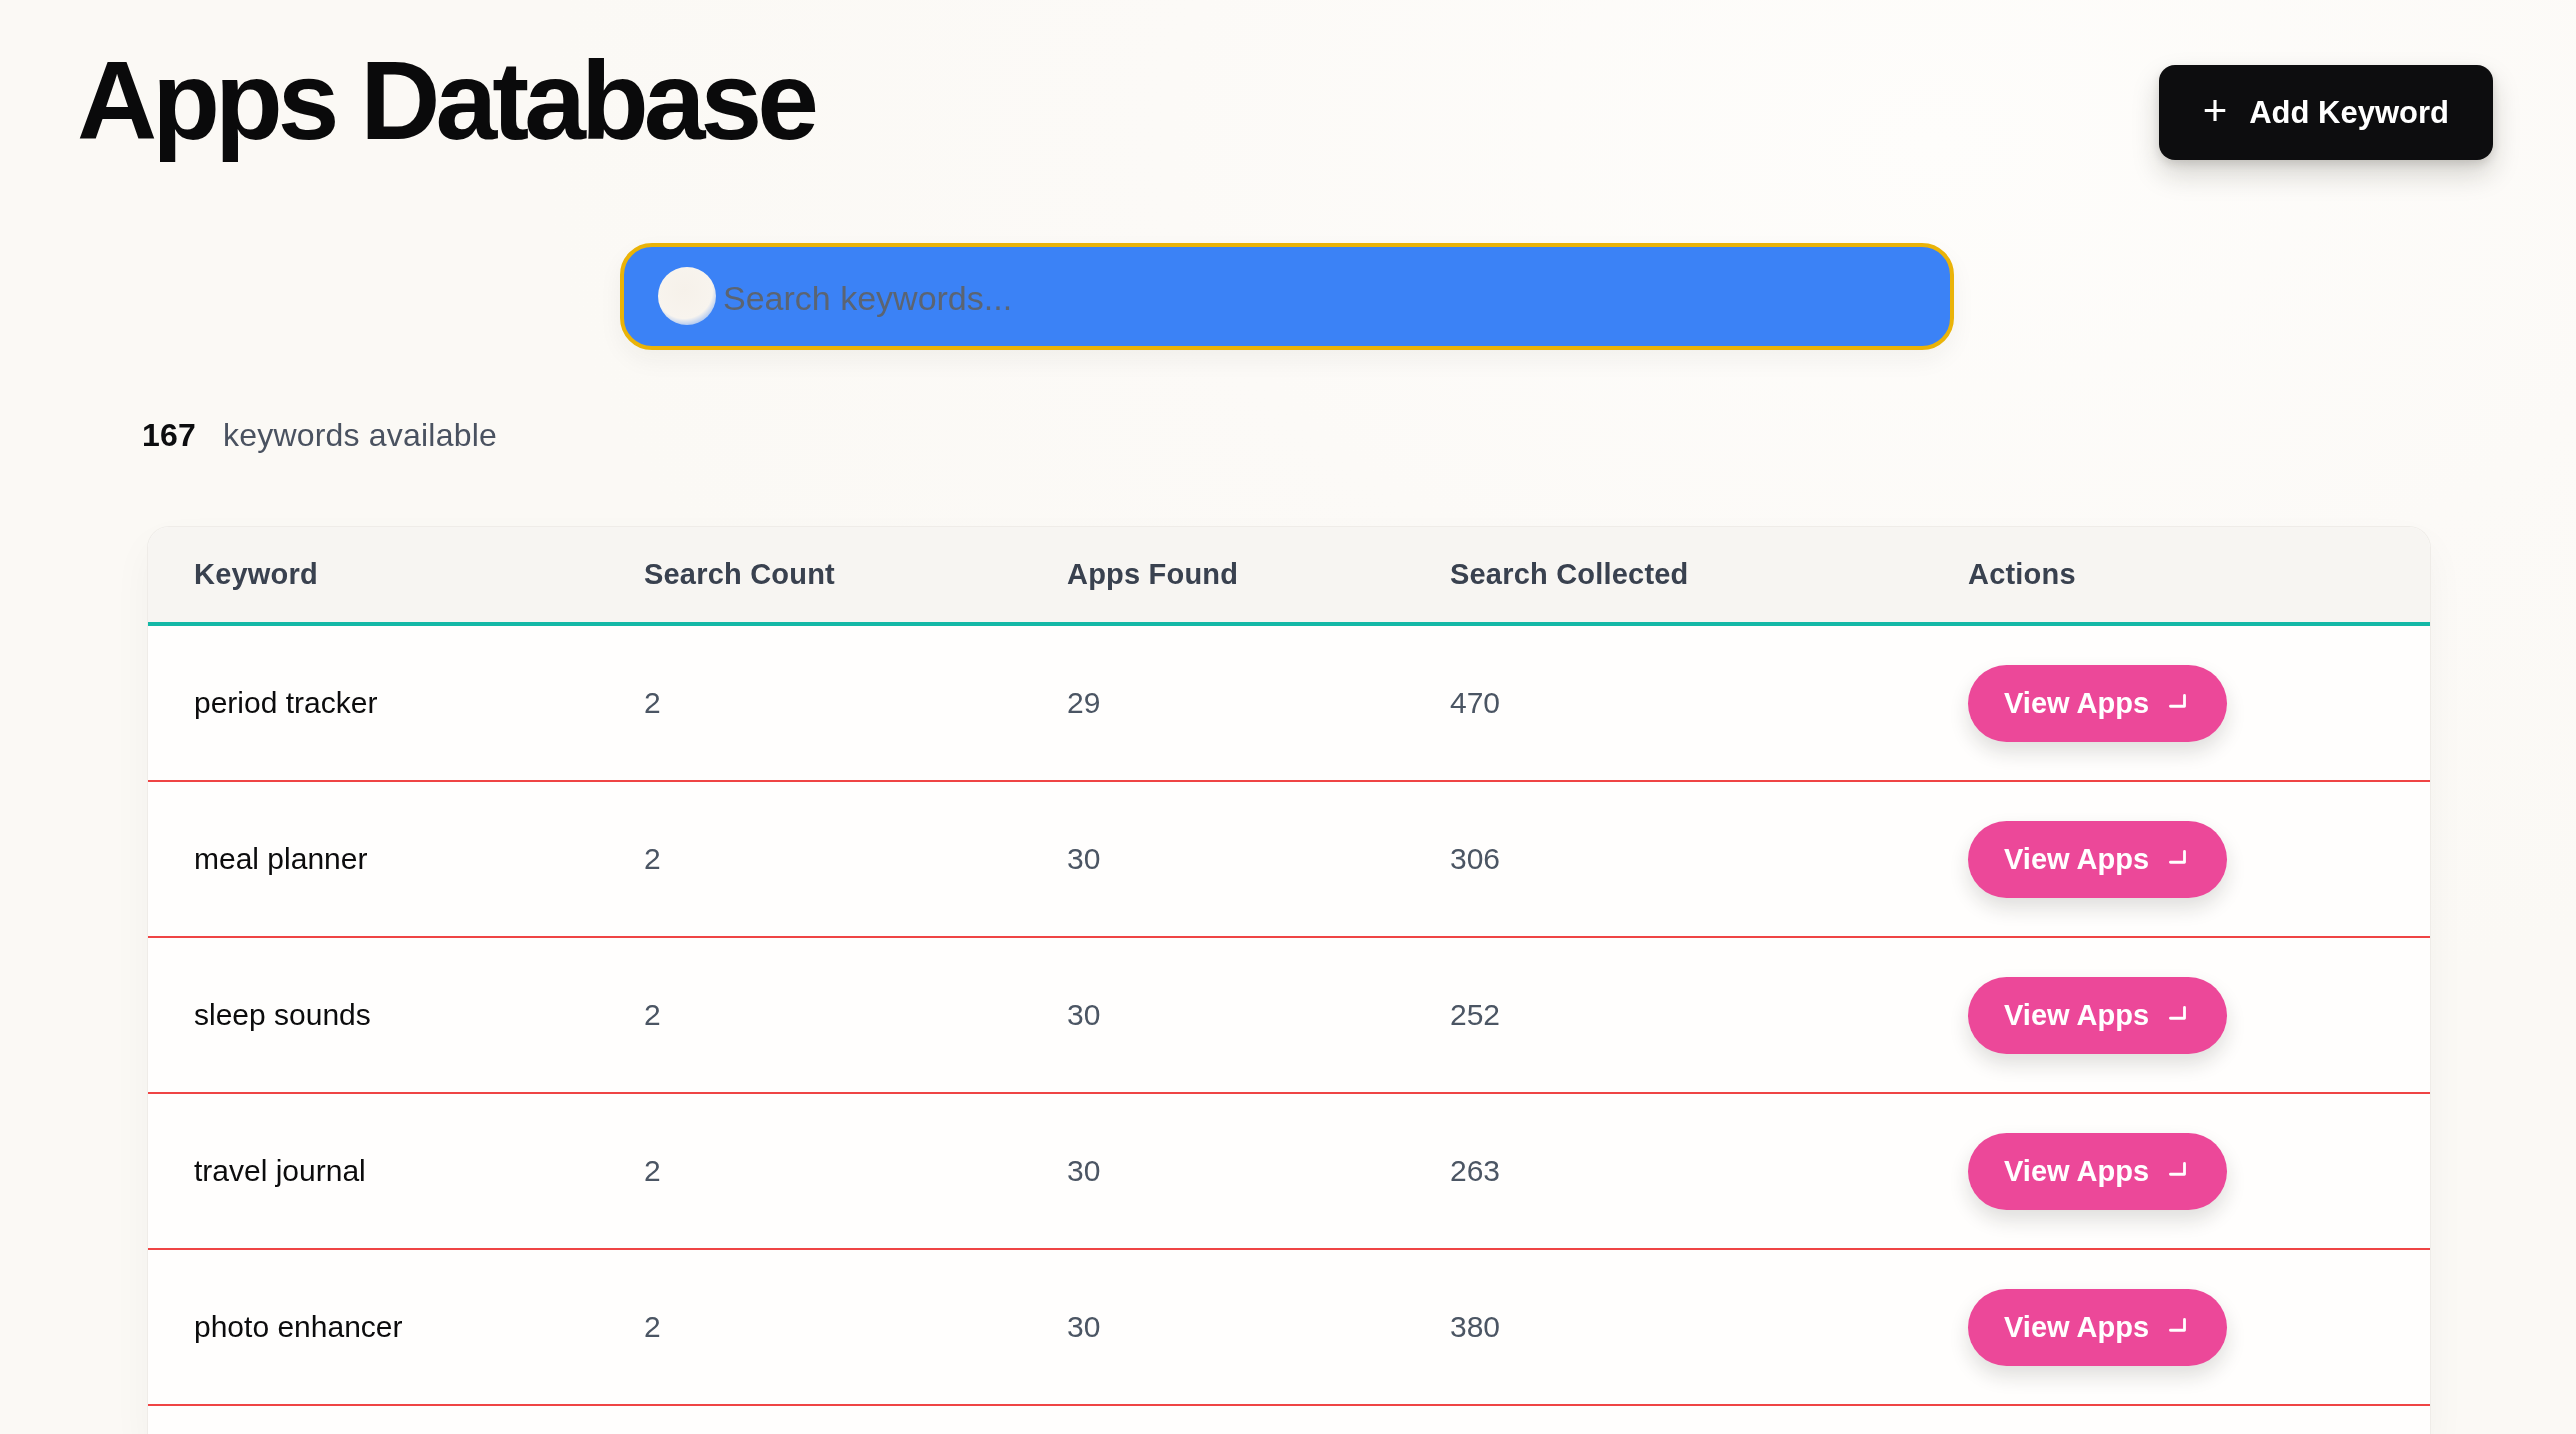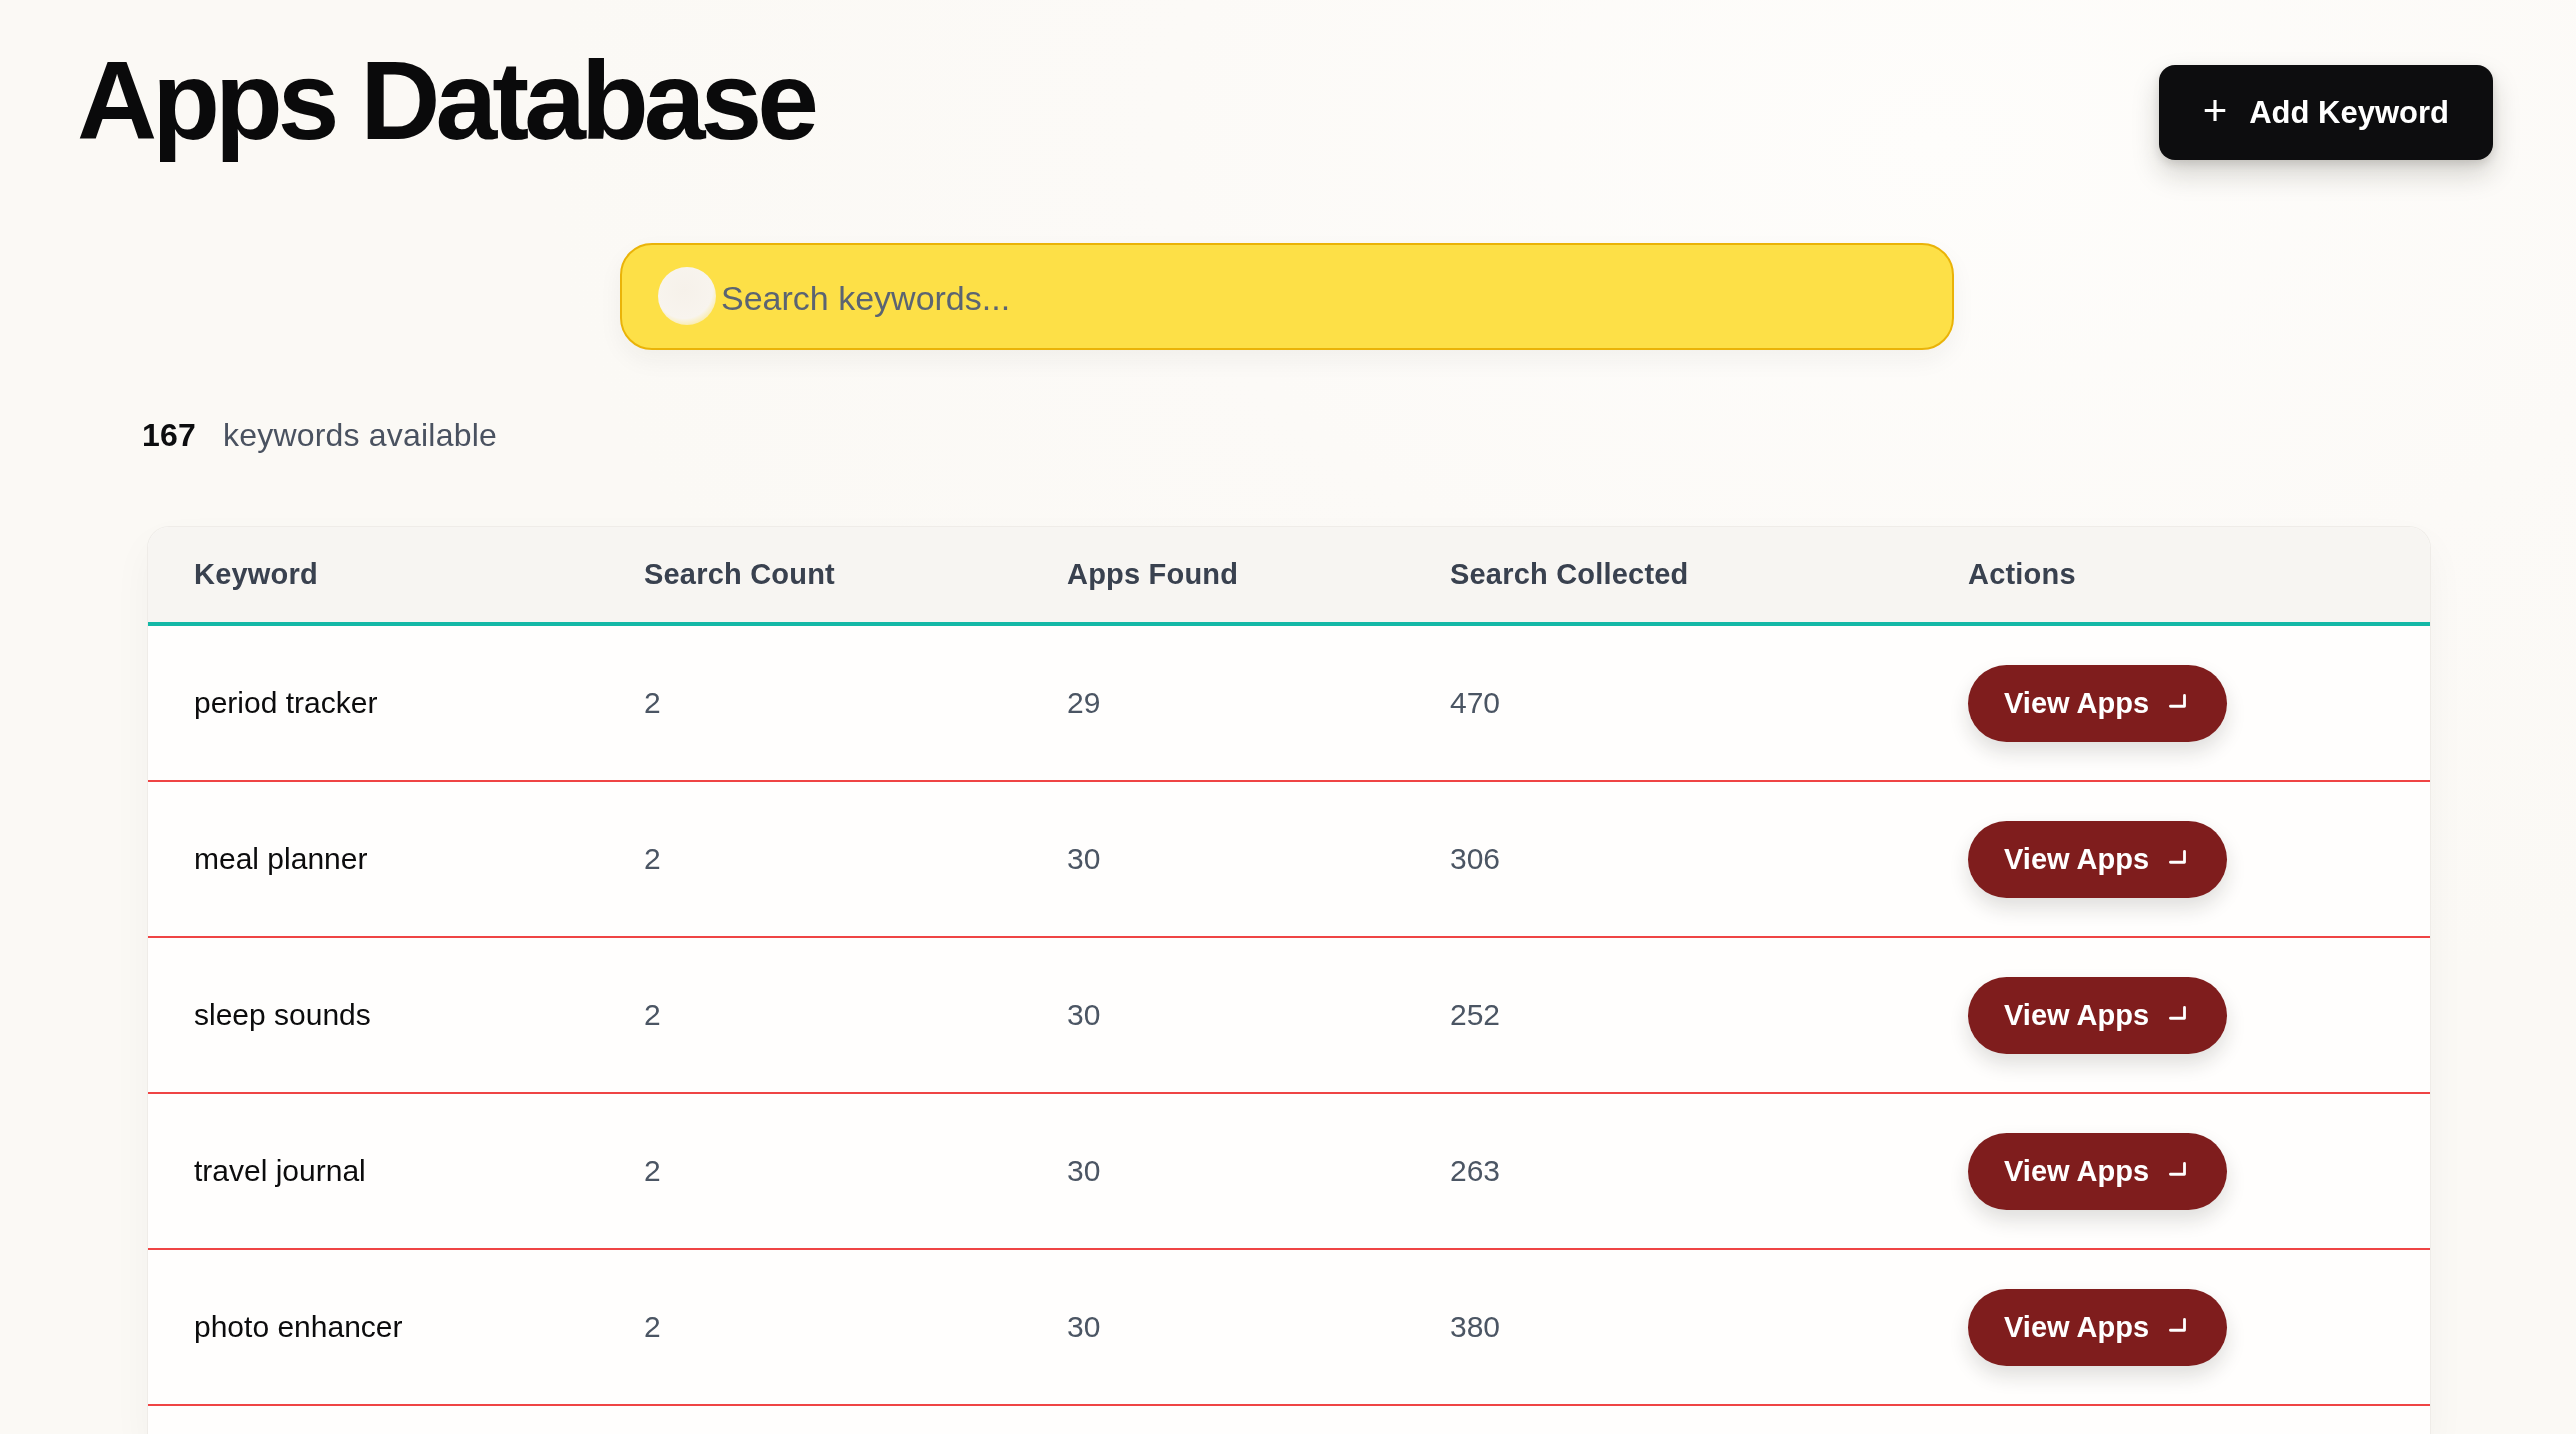--- a/index.html
+++ b/index.html
@@ -30,22 +30,22 @@
     box-shadow: 0 14px 28px rgba(30,25,18,0.18), 0 4px 8px rgba(30,25,18,0.12);
   }
   .add-btn .plus { font-size: 42px; font-weight: 400; line-height: 1; margin-top: -4px; }
 
   
   .search-wrap {
     position: absolute; left: 620px; top: 243px; width: 1334px; height: 107px;
   }
   .search-input {
     width: 100%; height: 100%;
-    background: #fde047;
-    border: 2px solid #eab308;
+    background: #3b82f6;
+    border: 4px solid #eab308;
     border-radius: 32px;
     padding: 4px 40px 0 99px;
     font-family: inherit; font-size: 34px; color: #1f2733;
     outline: none;
     box-shadow: 0 10px 24px rgba(40,35,25,0.05);
   }
   .search-input::placeholder { color: #5b6472; opacity: 1; }
   .search-icon {
     position: absolute; left: 38px; top: 24px; width: 58px; height: 58px;
     border-radius: 50%;
@@ -87,21 +87,21 @@
   .trow {
     height: 156px;
     border-bottom: 2px solid #ef4444;
     background: #fffefd;
   }
   .cell { font-size: 30px; color: #4b5563; }
   .keyword-cell { color: #0c0c0d; font-weight: 500; }
 
   .view-apps-btn {
     height: 77px; padding: 0 36px;
-    background: #7f1d1d; color: #ffffff;
+    background: #ec4899; color: #ffffff;
     border: none; border-radius: 991px;
     font-family: inherit; font-size: 29px; font-weight: 700;
     display: inline-flex; align-items: center; gap: 16px;
     cursor: pointer;
     box-shadow: 0 10px 20px rgba(30,25,18,0.14);
   }
   .view-apps-btn svg { display: block; }
 </style>
 </head>
 <body>

